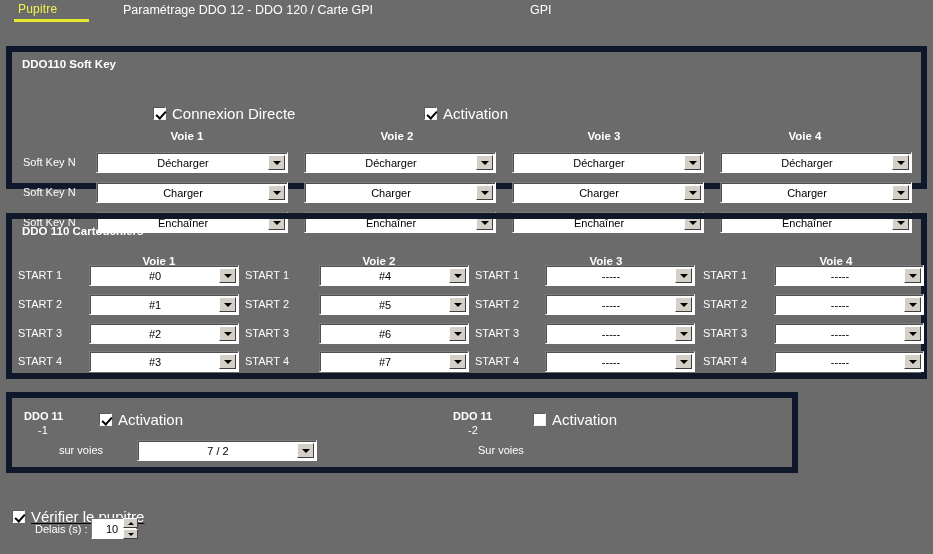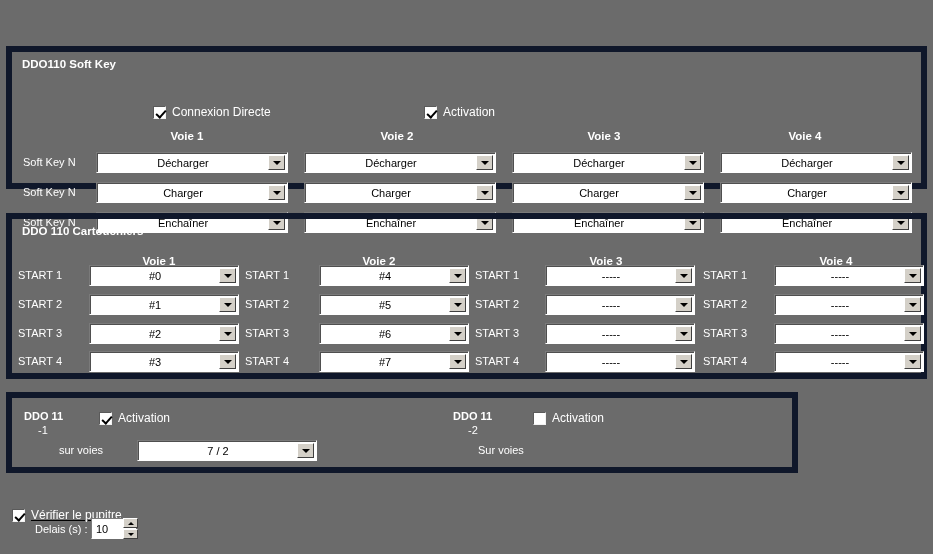--- a/index.html
+++ b/index.html
@@ -61,21 +61,21 @@
     border-right: 1px solid #f2f2f2; border-bottom: 1px solid #f2f2f2;
     position: relative;
   }
   .cb.checked::after {
     content: "";
     position: absolute; left: 4px; top: 1px;
     width: 4px; height: 8px;
     border: solid #000; border-width: 0 2px 2px 0;
     transform: rotate(42deg);
   }
-  .cb-label { color: #ffffff; font-size: 12px; white-space: nowrap; }
+  .cb-label { color: #ffffff; font-size: 15px; white-space: nowrap; }
 
   
   .combo {
     position: absolute; background: #ffffff;
     border-top: 1px solid #7a7a7a; border-left: 1px solid #7a7a7a;
     border-right: 1px solid #ffffff; border-bottom: 1px solid #ffffff;
     box-shadow: 1px 1px 0 0 #4f4f4f inset, 0 0 0 0 transparent;
     display: flex; align-items: center; cursor: pointer;
     overflow: hidden;
   }
@@ -101,21 +101,21 @@
   }
 
   
   .spin-box {
     position: absolute; background: #ffffff;
     border-top: 1px solid #7a7a7a; border-left: 1px solid #7a7a7a;
     border-right: 1px solid #ffffff; border-bottom: 1px solid #ffffff;
   }
   .spin-val {
     position: absolute; inset: 1px; background: #fff;
-    font-size: 11px; color: #000; padding-left: 3px;
+    font-size: 11px; color: #000; padding-left: 13px;
     display: flex; align-items: center;
   }
   .spin-btns {
     position: absolute; display: flex; flex-direction: column;
     width: 15px; height: 100%;
   }
   .spin-btn {
     flex: 1 1 50%; background: #d4d0c8; margin-bottom: 1px;
     border-top: 1px solid #ffffff; border-left: 1px solid #ffffff;
     border-right: 1px solid #404040; border-bottom: 1px solid #404040;
@@ -131,20 +131,26 @@
     width: 0; height: 0;
     border-left: 3px solid transparent; border-right: 3px solid transparent;
     border-top: 3px solid #000;
   }
 </style>
 </head>
 <body>
 
 <div id="root">
 
+  <div class="topbar">
+    <div class="tab">Pupitre</div>
+    <div class="tab-underline"></div>
+    <div class="topbar-title">Paramétrage DDO 12 - DDO 120 / Carte GPI</div>
+    <div class="topbar-right">GPI</div>
+  </div>
 
   <div class="panel" style="left:6px; top:46px; width:921px; height:143px;">
     <div class="panel-title">DDO110 Soft Key</div>
 
     <div class="cb-wrap" style="left:141px; top:53px;">
       <span class="cb checked"></span>
       <span class="cb-label">Connexion Directe</span>
     </div>
 
     <div class="cb-wrap" style="left:412px; top:53px;">

